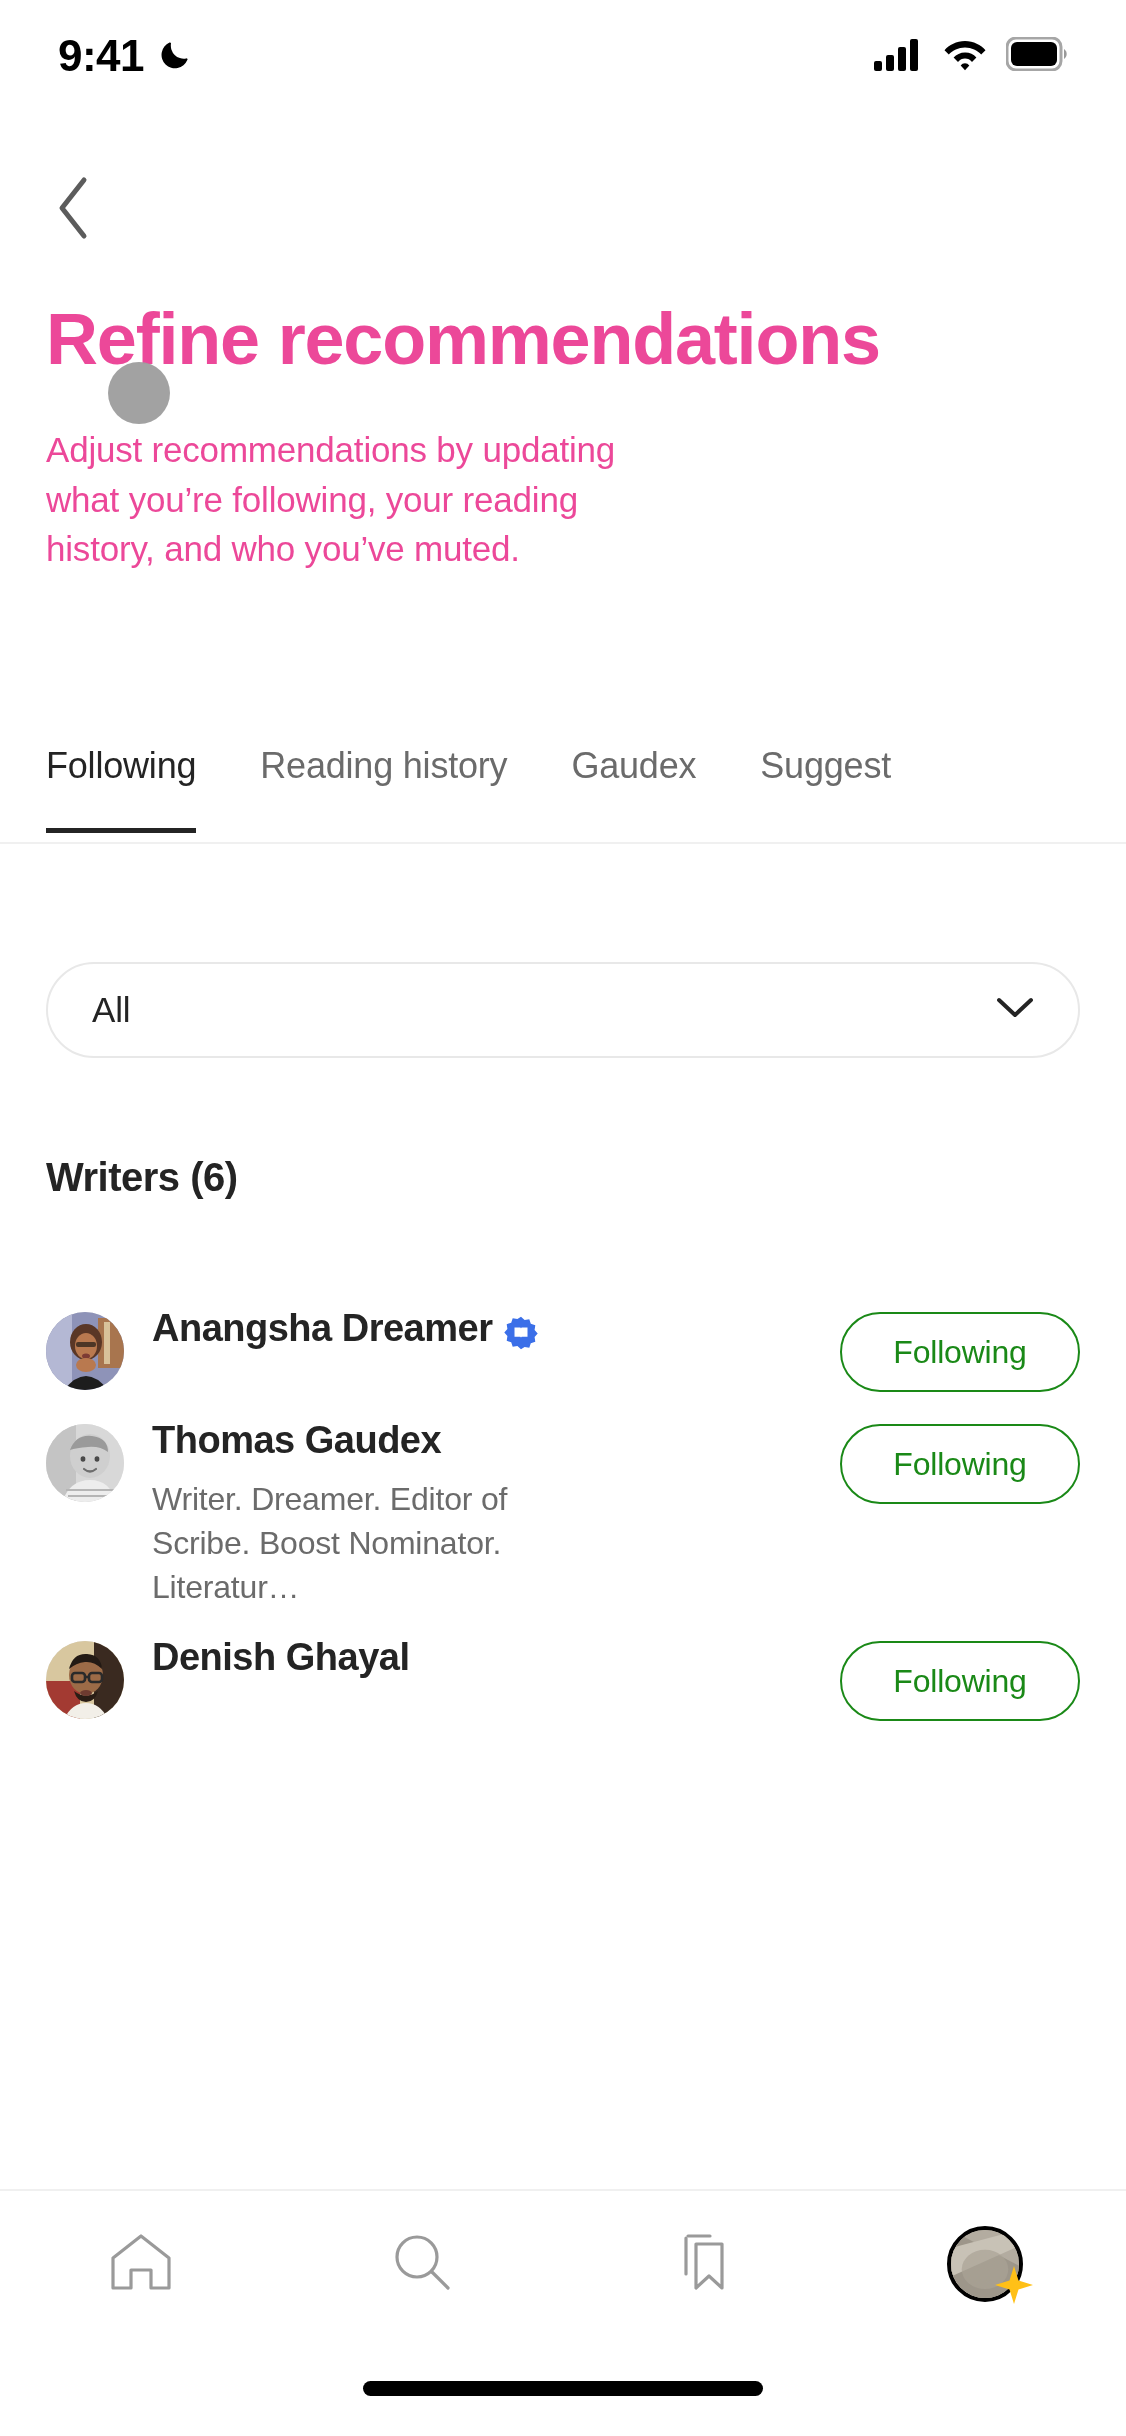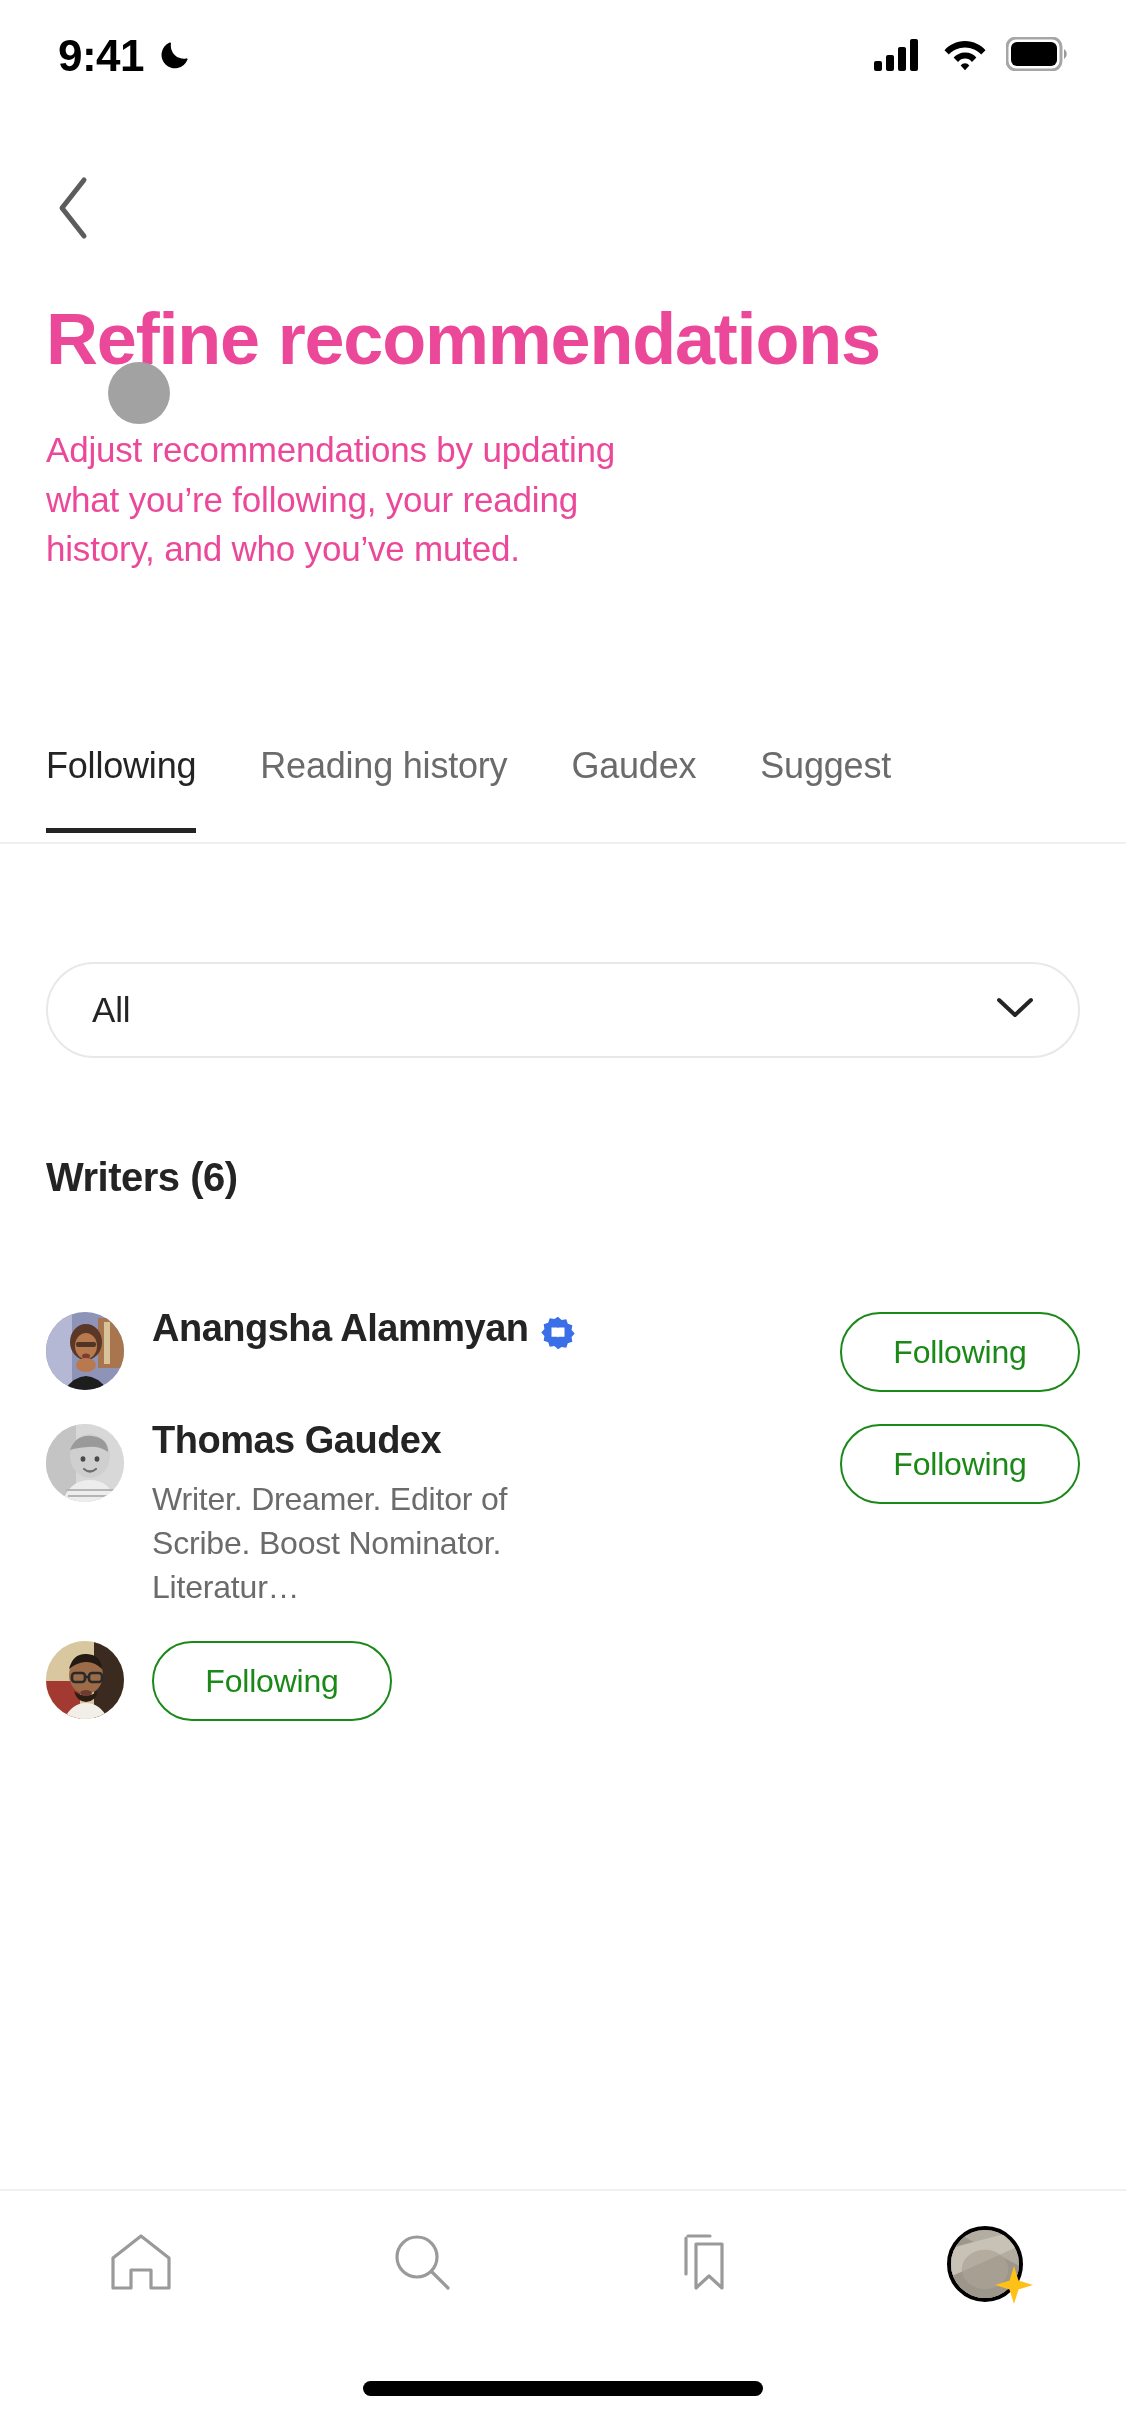--- a/index.html
+++ b/index.html
@@ -268,21 +268,21 @@
           <ellipse cx="40" cy="30" rx="16" ry="18" fill="#5a3726"></ellipse>
           <ellipse cx="40" cy="34" rx="11" ry="13" fill="#b9794f"></ellipse>
           <rect x="30" y="30" width="20" height="5" rx="2" fill="#2a2018" opacity="0.75"></rect>
           <ellipse cx="40" cy="44" rx="4" ry="2.5" fill="#7d3b34"></ellipse>
           <path d="M18 78 Q40 50 62 78 Z" fill="#1d1d1d"></path>
           <ellipse cx="40" cy="53" rx="10" ry="7" fill="#b9794f"></ellipse>
         </svg>
       </div>
       <div class="writer-main">
         <div>
-          <span class="writer-name">Anangsha Alammyan</span><span class="verified">
+          <span class="writer-name">Anangsha Dreamer</span><span class="verified">
             <svg width="34" height="34" viewBox="0 0 34 34">
               <path d="M17 0.8l3.6 3.1 4.7-.7 1.5 4.5 4.5 1.5-.7 4.7 3.1 3.6-3.1 3.6.7 4.7-4.5 1.5-1.5 4.5-4.7-.7L17 33.2l-3.6-3.1-4.7.7-1.5-4.5-4.5-1.5.7-4.7L.3 16.5l3.1-3.6-.7-4.7 4.5-1.5 1.5-4.5 4.7.7z" fill="#3b6fe8"></path>
               <path d="M10.5 11.5h5.3c.7 0 1.2.5 1.2 1.1v9.2c0-.5-.5-1-1.2-1h-5.3zM23.5 11.5h-5.3c-.7 0-1.2.5-1.2 1.1v9.2c0-.5.5-1 1.2-1h5.3z" fill="#fff"></path>
             </svg>
           </span>
         </div>
       </div>
       <div class="follow-btn">Following</div>
     </div>
 
@@ -317,20 +317,26 @@
           <rect x="48" y="0" width="30" height="78" fill="#3a2a20"></rect>
           <ellipse cx="40" cy="34" rx="17" ry="19" fill="#9c6b47"></ellipse>
           <path d="M23 28q4-16 18-15t15 15q-8-8-17-7t-16 7z" fill="#231a14"></path>
           <rect x="26" y="32" width="13" height="9" rx="3" fill="none" stroke="#2a2a2a" stroke-width="2.6"></rect>
           <rect x="43" y="32" width="13" height="9" rx="3" fill="none" stroke="#2a2a2a" stroke-width="2.6"></rect>
           <path d="M39 36h4" stroke="#2a2a2a" stroke-width="2.6"></path>
           <path d="M28 50q12 9 24 0 -3 11-12 11t-12-11z" fill="#2a1d15"></path>
           <ellipse cx="40" cy="52" rx="6" ry="3" fill="#6e3b30"></ellipse>
           <path d="M18 78q8-16 22-16t22 16z" fill="#f2efe8"></path>
         </svg>
+      </div>
+      <div class="writer-main">
+        <div>
+          <span class="writer-name">Denish Ghayal</span>
+        </div>
+        <div class="writer-bio"></div>
       </div>
       <div class="follow-btn">Following</div>
     </div>
 
   </div>
 
   <div class="bottom-sep"></div>
   <div class="bottomnav">
 
     <div class="navitem">

